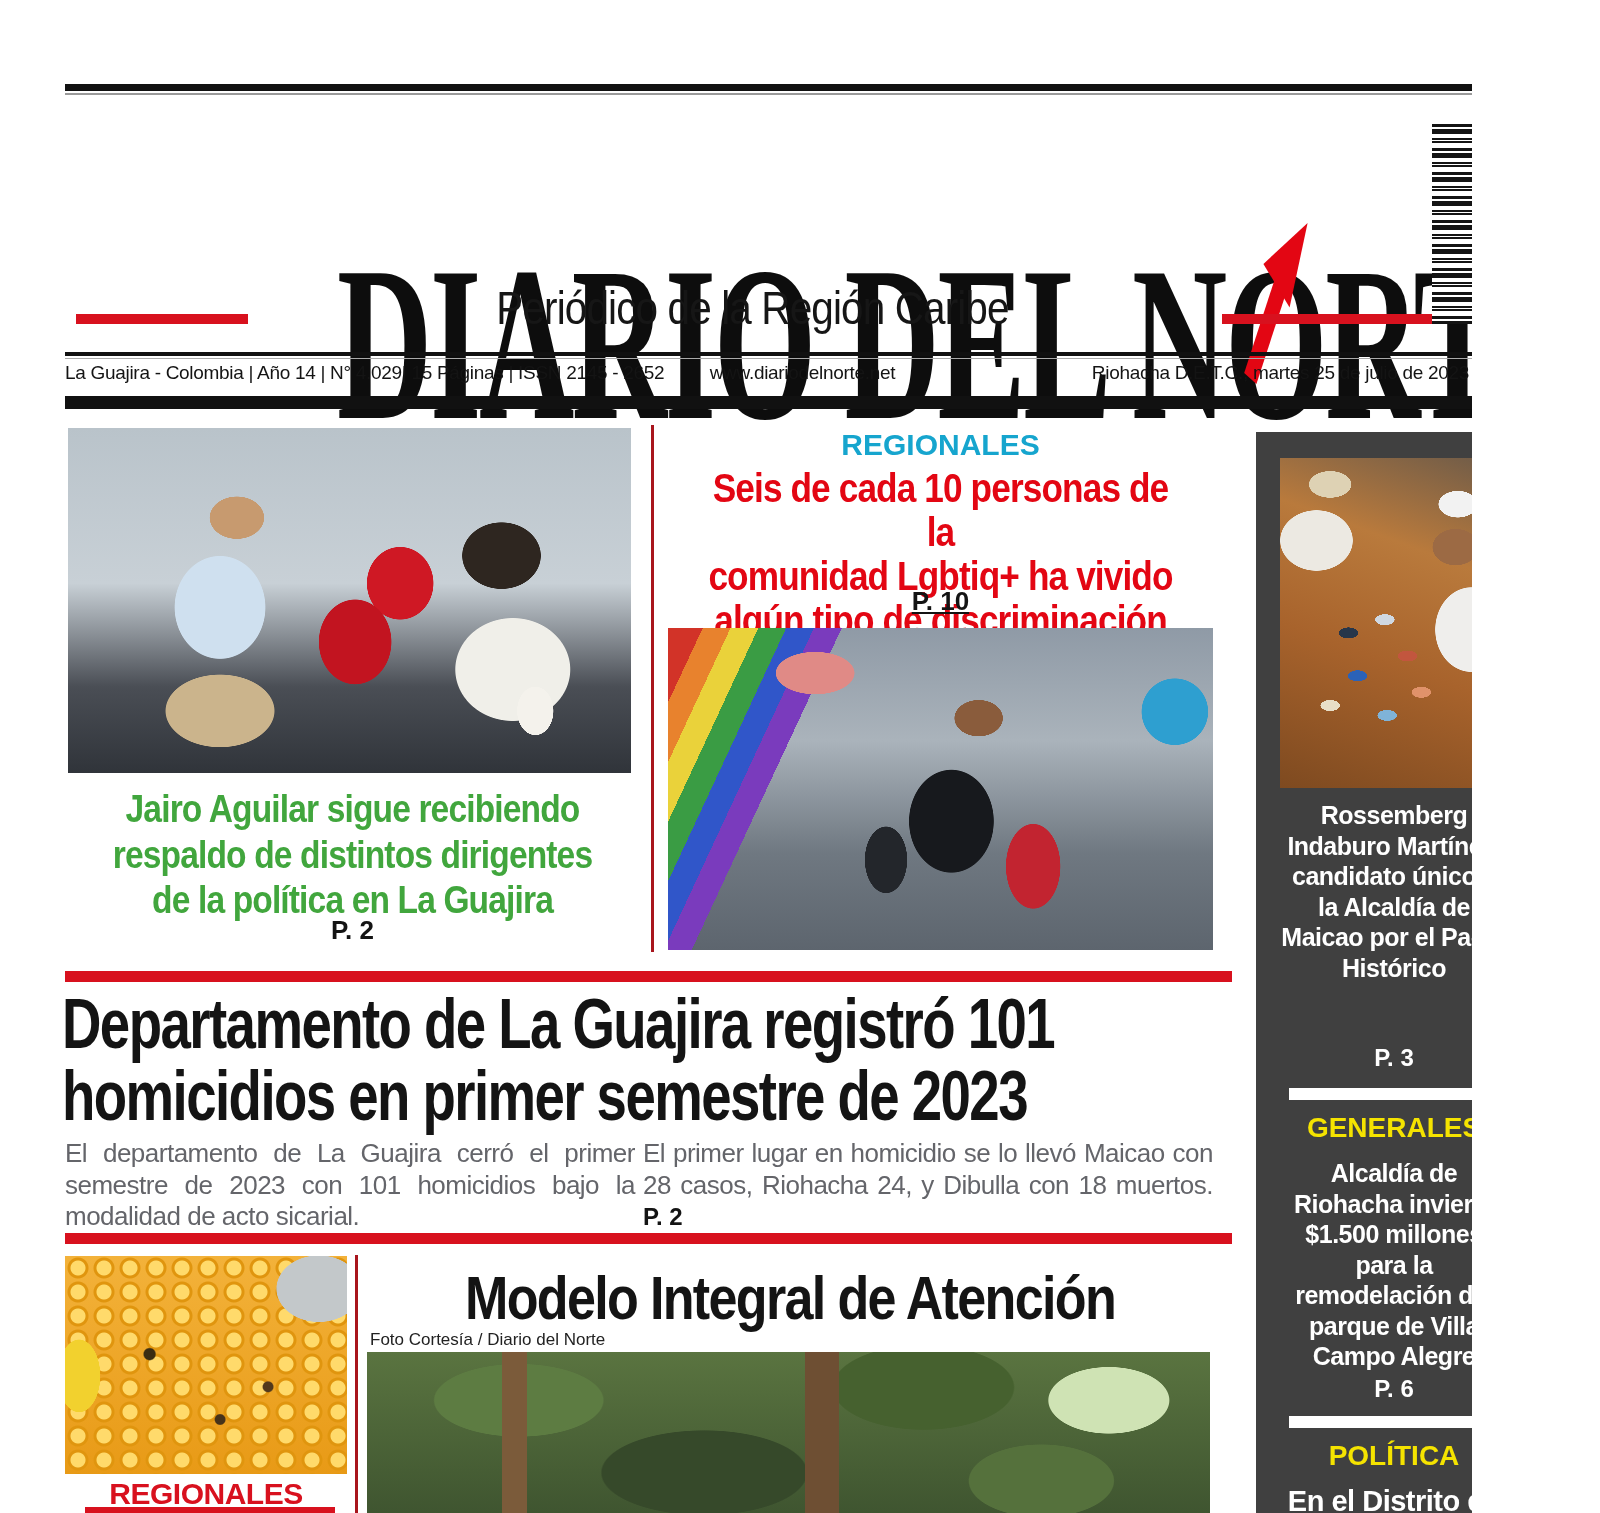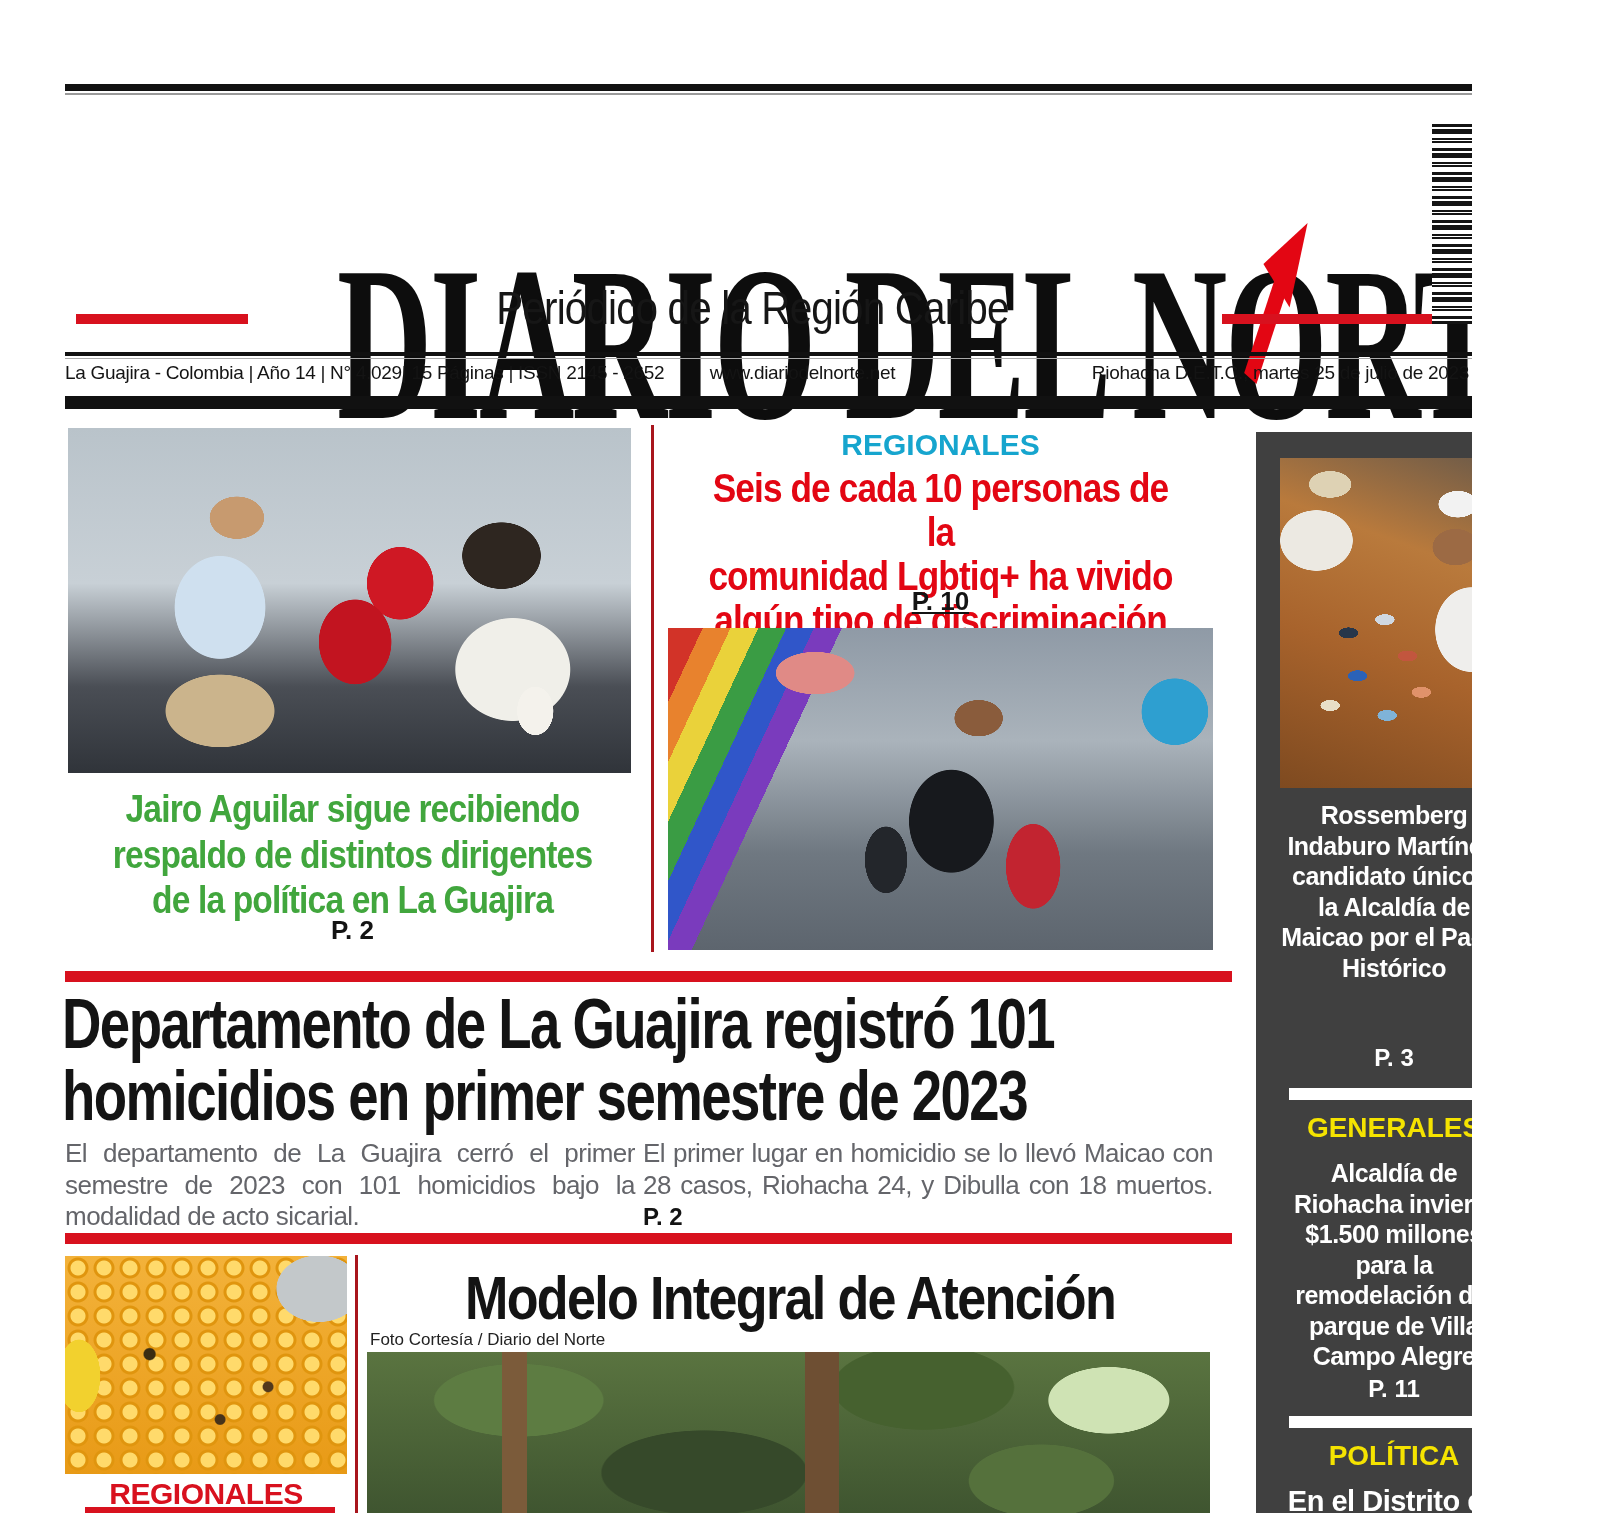--- a/index.html
+++ b/index.html
@@ -240,21 +240,21 @@
   <div class="pref p10">P. 10</div>
   <div class="photo photo-pride"></div>
 
   <aside class="sidebar">
     <div class="photo-phones"></div>
     <div class="sb-hl sb-hl1">Rossemberg Indaburo Martínez, candidato único a la Alcaldía de Maicao por el Pacto Histórico</div>
     <div class="sb-pref sb-p3">P. 3</div>
     <div class="sb-div sb-div1"></div>
     <div class="sb-kicker sb-k1">GENERALES</div>
     <div class="sb-hl sb-hl2">Alcaldía de Riohacha invierte $1.500 millones para la remodelación del parque de Villa Campo Alegre</div>
-    <div class="sb-pref sb-p11">P. 11</div>
+    <div class="sb-pref sb-p11">P. 6</div>
     <div class="sb-div sb-div2"></div>
     <div class="sb-kicker sb-k2">POLÍTICA</div>
     <div class="sb-hl sb-hl3">En el Distrito de</div>
   </aside>
 
   <div class="redbar rb1"></div>
   <div class="main-hl">
     <div>Departamento de La Guajira registró 101</div>
     <div>homicidios en primer semestre de 2023</div>
   </div>

